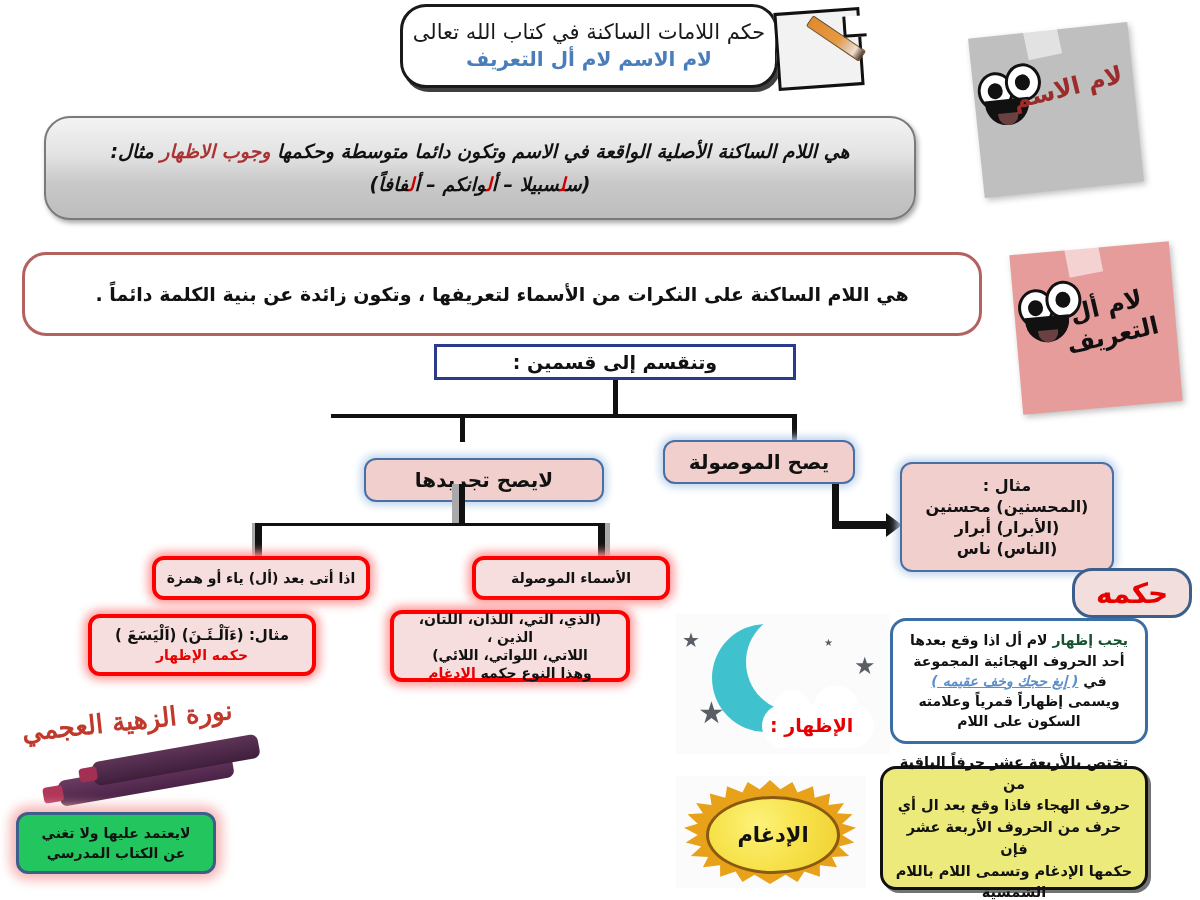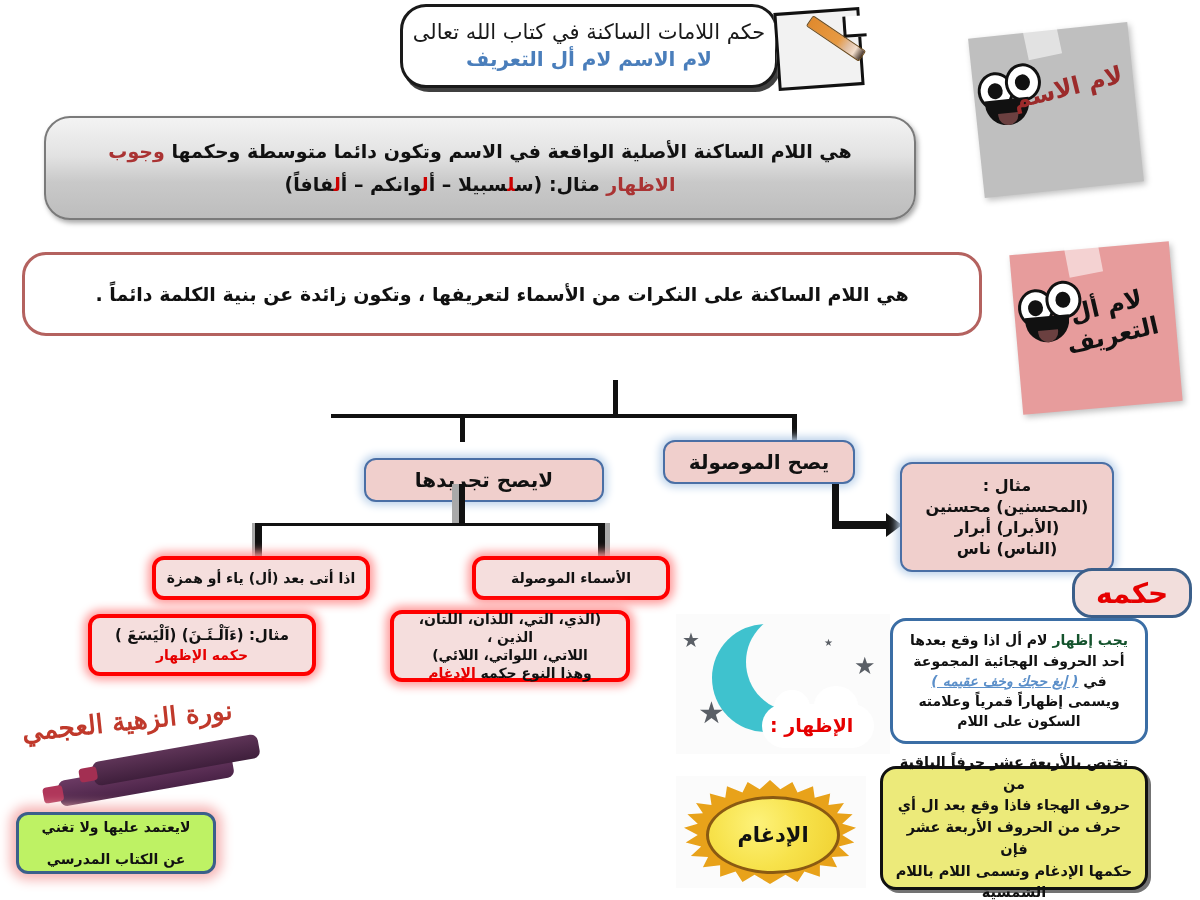--- a/index.html
+++ b/index.html
@@ -47,20 +47,21 @@
 
   
   .gray-panel{
     left:44px;top:116px;width:872px;height:104px;
     border-radius:26px;
     background:linear-gradient(180deg,#f3f3f3 0%,#e2e2e2 38%,#c9c9c9 64%,#bdbdbd 100%);
     border:2px solid #7a7a7a;
     box-shadow:2px 3px 5px rgba(0,0,0,.35);
     display:flex;align-items:center;justify-content:flex-end;
     padding:16px 30px;
+    font-style:italic;
   }
   .gray-text{font-size:19px;font-weight:bold;color:#111;line-height:1.75;text-align:center;}
   .rd{color:#a33;}
   .rdx{color:#cc0000;}
 
   
   .def-panel{
     left:22px;top:252px;width:960px;height:84px;
     border:3px solid #b4625f;border-radius:24px;background:#ffffff;
     display:flex;align-items:center;justify-content:center;padding:0 36px;
@@ -205,23 +206,23 @@
     font-family:"DejaVu Serif","Liberation Serif",serif;
   }
   .marker{position:absolute;border-radius:7px;}
   .marker1{left:58px;top:766px;width:176px;height:26px;background:linear-gradient(180deg,#6b3a63 0%,#4a2347 100%);transform:rotate(-10deg);}
   .marker1:after{content:"";position:absolute;left:-16px;top:4px;width:20px;height:16px;background:#b0365a;border-radius:4px;}
   .marker2{left:92px;top:748px;width:168px;height:24px;background:linear-gradient(180deg,#5e3457 0%,#3f1f3c 100%);transform:rotate(-10deg);}
   .marker2:after{content:"";position:absolute;left:-14px;top:4px;width:18px;height:14px;background:#a32f52;border-radius:4px;}
 
   .disclaimer{
     left:16px;top:812px;width:200px;height:62px;
-    background:#bef264;border:3px solid #3b5f8a;border-radius:12px;
+    background:#22c55e;border:3px solid #3b5f8a;border-radius:12px;
     box-shadow:0 0 12px 6px #f6b6b6;
-    display:flex;flex-direction:column;align-items:center;justify-content:space-between;
+    display:flex;flex-direction:column;align-items:center;justify-content:center;
     text-align:center;padding:2px 6px;
   }
   .dis-l{font-size:14px;font-weight:bold;color:#111;line-height:1.45;}
 </style>
 </head>
 <body>
 
 <div id="canvas">
 
   <div class="abs title-box">
@@ -237,20 +238,23 @@
   <div class="abs gray-panel">
     <div class="gray-text">
       <span>هي اللام الساكنة الأصلية الواقعة في الاسم وتكون دائما متوسطة وحكمها </span><span class="rd">وجوب الاظهار</span><span> مثال: (س</span><span class="rdx">ل</span><span>سبيلا – أ</span><span class="rdx">ل</span><span>وانكم – أ</span><span class="rdx">ل</span><span>فافاً)</span>
     </div>
   </div>
 
   <div class="abs def-panel">
     <div class="def-text">هي اللام الساكنة على النكرات من الأسماء لتعريفها ، وتكون زائدة عن بنية الكلمة دائماً .</div>
   </div>
 
+  <div class="abs split-box">
+    <div class="split-text">وتنقسم إلى قسمين :</div>
+  </div>
 
   <div class="abs conn" style="left:613px;top:380px;width:5px;height:36px;"></div>
   <div class="abs conn" style="left:331px;top:414px;width:466px;height:4px;"></div>
   <div class="abs conn" style="left:460px;top:414px;width:5px;height:28px;"></div>
   <div class="abs conn" style="left:792px;top:414px;width:5px;height:28px;"></div>
 
   <div class="abs node n-laysah">
     <div class="node-text">لايصح تجريدها</div>
   </div>
   <div class="abs node n-yasuh">

